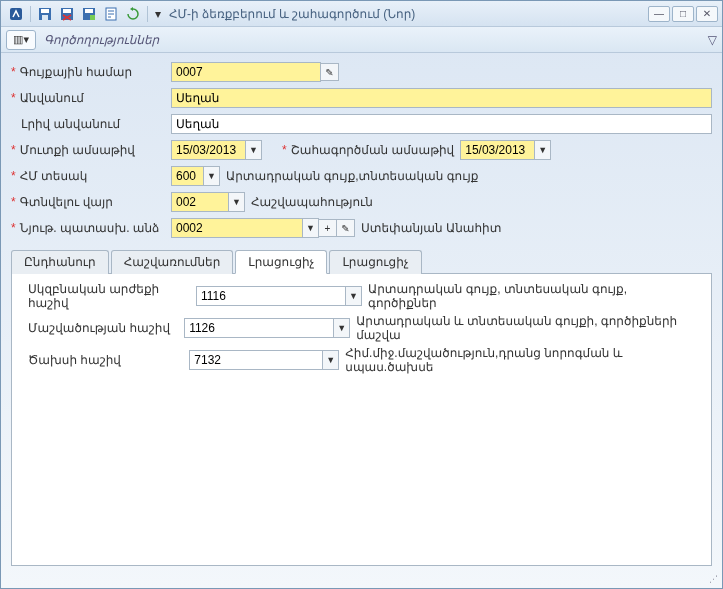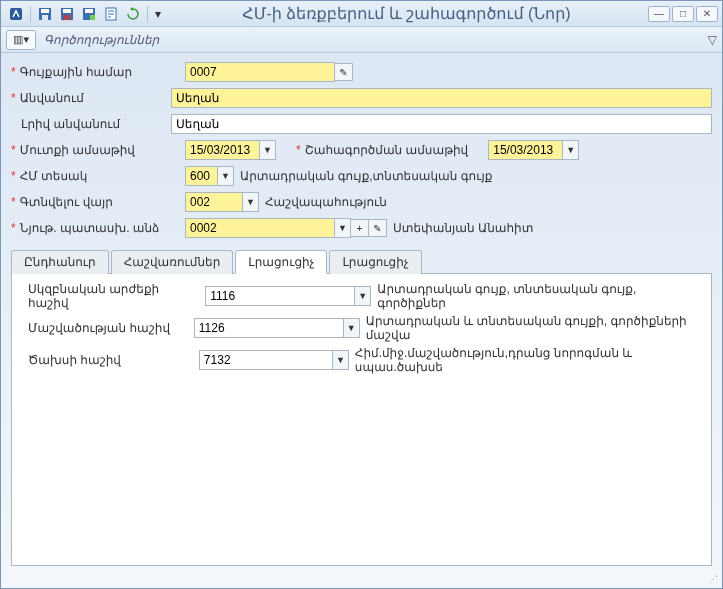--- a/index.html
+++ b/index.html
@@ -2,32 +2,32 @@
 <html><head>
 <meta charset="utf-8">
 <style>
   * { box-sizing: border-box; margin: 0; padding: 0; }
   body { font-family: "Segoe UI", Tahoma, sans-serif; font-size: 12px; background: #fff; color: #333; }
   .window { width: 723px; height: 589px; border: 1px solid #7a98b5; background: linear-gradient(#dbe6f3, #f3f7fb); display: flex; flex-direction: column; }
   .titlebar { height: 26px; display: flex; align-items: center; background: linear-gradient(#e8f0f9, #d5e3f1); border-bottom: 1px solid #b8c9db; }
   .tb-icons { display: flex; align-items: center; padding: 0 4px; }
   .tb-icon { width: 20px; height: 20px; display: flex; align-items: center; justify-content: center; margin: 0 1px; border: 1px solid transparent; border-radius: 2px; cursor: pointer; }
   .tb-sep { width: 1px; height: 16px; background: #b0c3d6; margin: 0 3px; }
-  .title { flex: 1; text-align: center; color: #476281; font-size: 16px; }
+  .title { flex: 1; color: #476281; font-size: 12px; }
   .wc { display: flex; gap: 2px; padding: 0 4px; }
   .wc-btn { width: 22px; height: 16px; border: 1px solid #9db4ca; background: #f5f8fb; border-radius: 2px; display: flex; align-items: center; justify-content: center; cursor: pointer; font-size: 10px; color: #556; }
   .subbar { height: 26px; display: flex; align-items: center; padding: 0 5px; background: linear-gradient(#eaf2fa, #dae7f3); border-bottom: 1px solid #b8c9db; }
   .sub-btn { width: 30px; height: 20px; border: 1px solid #9db4ca; border-radius: 3px; background: #f8fbfe; display: flex; align-items: center; justify-content: center; cursor: pointer; margin-right: 8px; font-size: 11px; }
   .sub-label { color: #557; font-style: italic; }
   .sub-chev { margin-left: auto; color: #557; cursor: pointer; }
   .content { flex: 1; padding: 8px 10px 4px; display: flex; flex-direction: column; }
   .form-row { display: flex; align-items: center; margin-bottom: 4px; min-height: 22px; }
   .label { width: 160px; display: flex; align-items: center; }
   .req { color: #d33; margin-right: 4px; }
-  .field-wrap { display: flex; align-items: center; margin-left: 14px; }
+  .field-wrap { display: flex; align-items: center; }
   .input { height: 20px; border: 1px solid #a9b7c5; background: #fff; padding: 0 4px; font-size: 12px; font-family: inherit; }
   .yellow { background: #fff39a; }
   .btn-in { width: 18px; height: 18px; border: 1px solid #a9b7c5; border-left: none; background: #f3f6f9; display: flex; align-items: center; justify-content: center; cursor: pointer; font-size: 10px; }
   .dd { width: 16px; height: 20px; border: 1px solid #a9b7c5; border-left: none; background: #f3f6f9; display: flex; align-items: center; justify-content: center; cursor: pointer; font-size: 9px; }
   .desc { margin-left: 6px; color: #333; }
   .inline-label { margin-left: 20px; margin-right: 6px; display: flex; align-items: center; }
   .tabs { display: flex; border-bottom: 1px solid #a9b7c5; margin-top: 6px; }
   .tab { padding: 4px 12px; border: 1px solid #a9b7c5; border-bottom: none; margin-right: 2px; background: #e9eef3; cursor: pointer; position: relative; bottom: -1px; border-radius: 3px 3px 0 0; font-size: 12px; }
   .tab.active { background: #fff; border-bottom: 1px solid #fff; }
   .tab-body { flex: 1; border: 1px solid #a9b7c5; border-top: none; background: #fff; padding: 8px 16px; display: flex; flex-direction: column; }
@@ -170,21 +170,21 @@
       </div>
       <span class="desc">Հաշվապահություն</span>
     </div>
 
     <div class="form-row">
       <div class="label">
           <span class="req">*</span>
           <span>Նյութ. պատասխ. անձ</span>
         </div>
       <div class="field-wrap">
-        <input class="input yellow" style="width: 150px;" value="0002">
+        <input class="input yellow" style="width: 132px;" value="0002">
         <div class="dd">▼</div>
         <div class="btn-in" style="border-left:none">+</div>
         <div class="btn-in" style="border-left:none">✎</div>
       </div>
       <span class="desc">Ստեփանյան Անահիտ</span>
     </div>
 
     <div class="tabs">
       <div class="tab">Ընդհանուր</div>
       <div class="tab">Հաշվառումներ</div>

